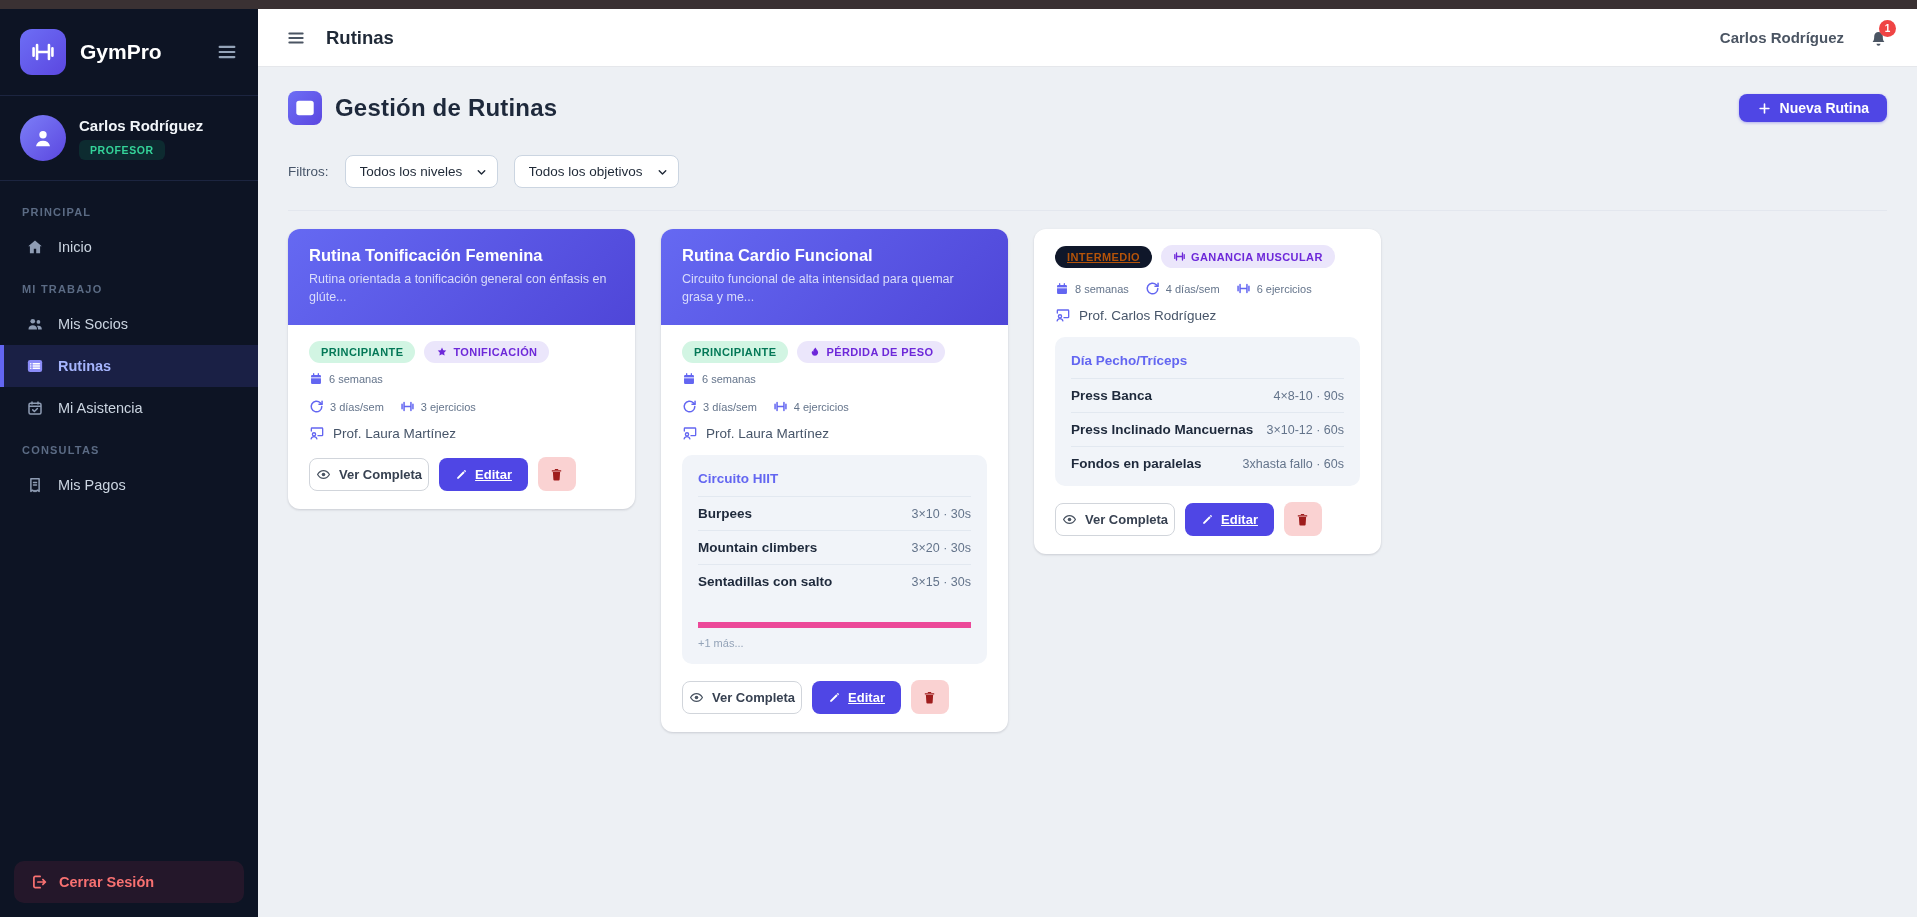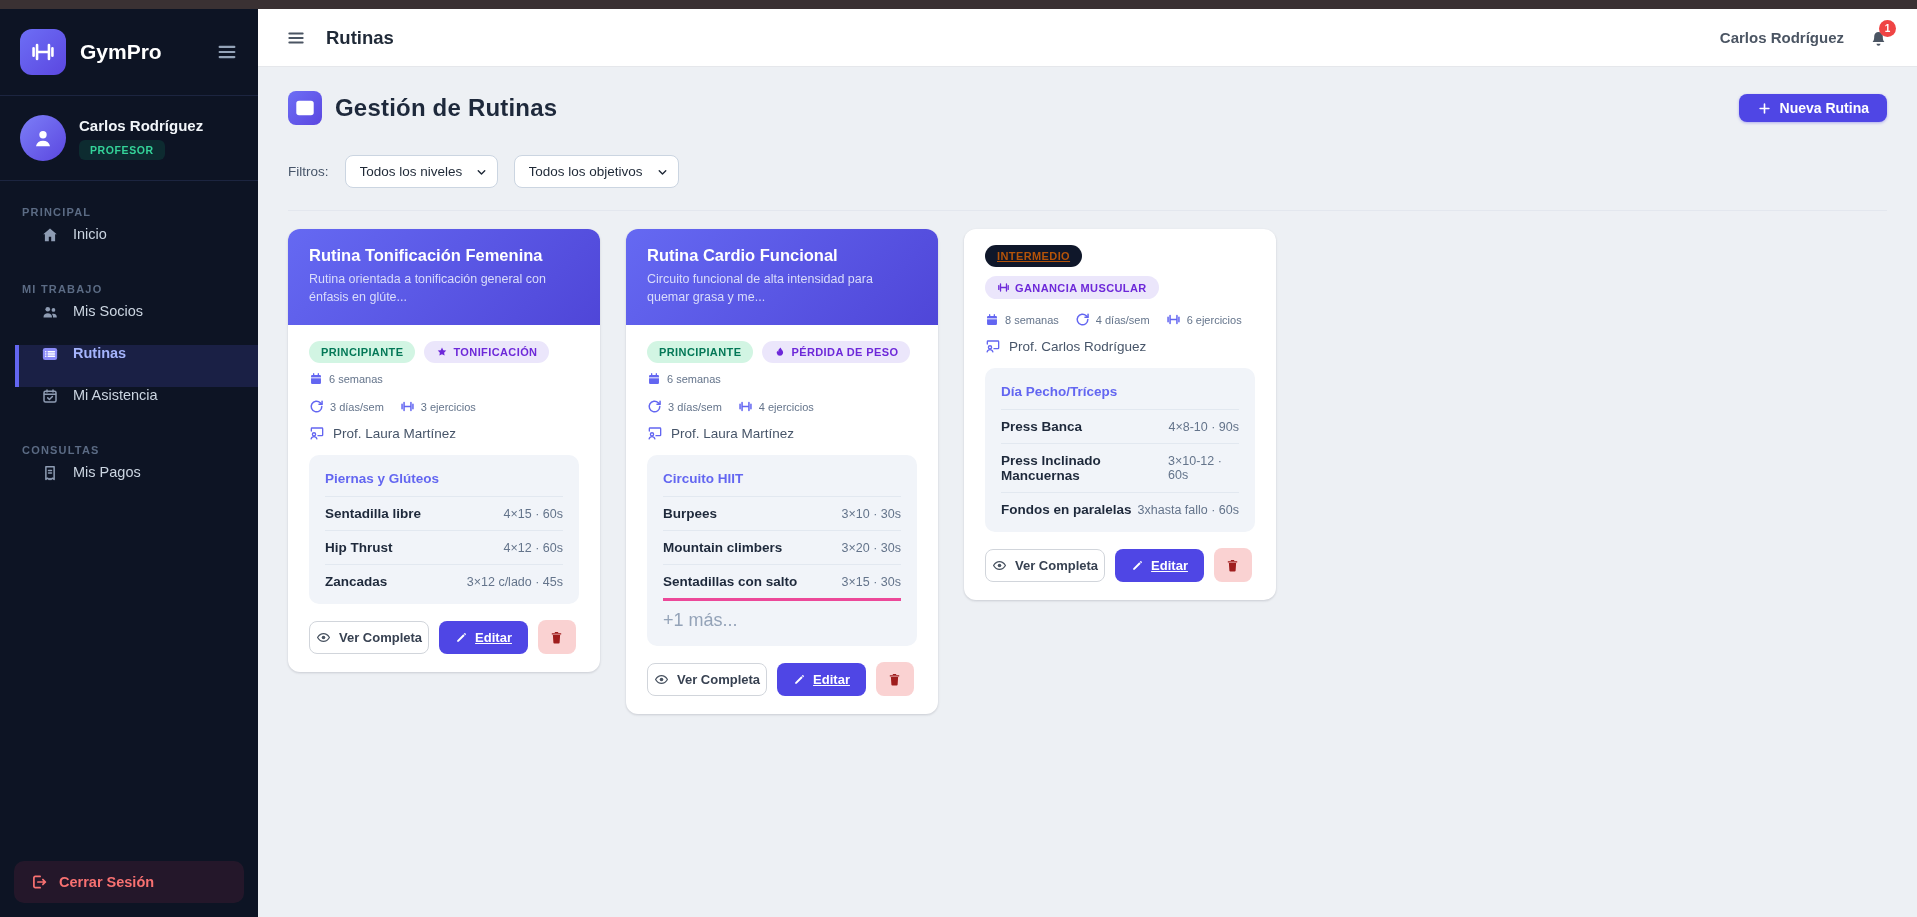--- a/index.html
+++ b/index.html
@@ -14,21 +14,21 @@
   .brand { display:flex; align-items:center; padding:20px 20px; border-bottom:1px solid #1c2540; }
   .brand-logo { width:46px; height:46px; border-radius:12px; background:linear-gradient(135deg,#6d6ef5,#5b47e0); display:flex; align-items:center; justify-content:center; color:#fff; }
   .brand-name { font-size:21px; font-weight:bold; color:#fff; margin-left:14px; flex:1; }
   .brand-burger { color:#94a3b8; cursor:pointer; display:flex; }
   .user-panel { display:flex; align-items:center; gap:13px; padding:19px 20px; border-bottom:1px solid #1c2540; }
   .avatar { width:46px; height:46px; border-radius:50%; background:linear-gradient(135deg,#7c7ef7,#5b47e0); display:flex; align-items:center; justify-content:center; color:#fff; }
   .user-name { font-size:15px; font-weight:bold; color:#f1f5f9; margin-bottom:6px; }
   .role-badge { display:inline-block; font-size:10.5px; font-weight:bold; letter-spacing:.6px; color:#34d399; background:rgba(16,185,129,.14); padding:4px 11px; border-radius:6px; }
   .nav { flex:1; padding-top:10px; }
   .nav-section-label { font-size:11px; font-weight:bold; letter-spacing:1.2px; color:#5b6b84; padding:15px 22px 8px; }
-  .nav-item { display:flex; gap:14px; height:42px; padding:0 22px; font-size:14.5px; color:#cbd5e1; cursor:pointer; border-left:4px solid transparent;margin-left:15px; }
+  .nav-item { display:flex; align-items:center; gap:14px; height:42px; padding:0 22px; font-size:14.5px; color:#cbd5e1; cursor:pointer; border-left:4px solid transparent; }
   .nav-item .nav-ic { color:#8e9cb3; display:flex; }
   .nav-item.active { background:rgba(99,102,241,.16); border-left-color:#6366f1; color:#a5b4fc; font-weight:bold; }
   .nav-item.active .nav-ic { color:#8b8cf8; }
   .logout-btn { margin:14px; display:flex; align-items:center; gap:11px; padding:12px 16px; border-radius:10px; background:rgba(244,63,94,.10); color:#f87171; font-size:14.5px; font-weight:bold; cursor:pointer; }
 
   
   .main { flex:1; display:flex; flex-direction:column; min-width:0; }
   .topbar { height:58px; min-height:58px; background:#fff; border-bottom:1px solid #e5e7eb; display:flex; align-items:center; padding:0 28px; }
   .topbar-burger { color:#4b5563; cursor:pointer; display:flex; }
   .topbar-title { font-size:18.5px; font-weight:bold; color:#1f2937; margin-left:20px; }
@@ -43,42 +43,42 @@
   .page-title { font-size:24px; font-weight:bold; color:#1e293b; letter-spacing:.2px; }
   .new-btn { margin-left:auto; display:flex; align-items:center; gap:8px; background:#4f46e5; color:#fff; font-size:14px; font-weight:bold; padding:6px 18px; border:none; border-radius:8px; cursor:pointer; box-shadow:0 1px 3px rgba(79,70,229,.4); }
 
   .filters-row { display:flex; align-items:center; gap:16px; padding-bottom:22px; border-bottom:1px solid #e3e7ee; margin-bottom:18px; }
   .filters-label { font-size:13.5px; font-weight:normal; color:#475569; }
   .select-wrap { position:relative; }
   .filter-select { appearance:none; -webkit-appearance:none; background:#fff; border:1px solid #cbd5e1; border-radius:8px; padding:8px 34px 8px 14px; font-size:13.5px; color:#1f2937; font-family:inherit; cursor:pointer; }
   .select-wrap .chev { position:absolute; right:10px; top:50%; transform:translateY(-50%); pointer-events:none; color:#1f2937; display:flex; }
 
   .cards-row { display:flex; gap:26px; align-items:flex-start; }
-  .card { width:312px; background:#fff; border-radius:12px; box-shadow:0 1px 3px rgba(15,23,42,.10), 0 1px 2px rgba(15,23,42,.06); overflow:hidden; }
+  .card { width:347px; background:#fff; border-radius:12px; box-shadow:0 1px 3px rgba(15,23,42,.10), 0 1px 2px rgba(15,23,42,.06); overflow:hidden; }
   .card-head { background:linear-gradient(135deg,#6569f2,#4f46d8); padding:17px 21px 19px; }
   .card-title { color:#fff; font-size:16.5px; font-weight:bold; margin-bottom:6px; }
   .card-desc { color:#d9dcfb; font-size:12.5px; line-height:1.4; }
   .card-body { padding:16px 21px 18px; }
   .badges-row { display:flex; align-items:center; flex-wrap:wrap; gap:9px; margin-bottom:13px; }
   .pill { display:inline-flex; align-items:center; gap:5px; font-size:11px; font-weight:bold; letter-spacing:.4px; padding:5px 12px; border-radius:999px; }
   .pill-green { background:#d2f5e3; color:#047857; }
   .pill-purple { background:#ebe6fb; color:#6d28d9; }
   .pill-amber { background:#0f172a; color:#b45309;text-decoration:underline; }
   .inline-stat { display:inline-flex; align-items:center; gap:6px; font-size:11px; color:#64748b; }
   .inline-stat .st-ic { color:#6366f1; display:flex; }
   .stats-row { display:flex; align-items:center; gap:16px; margin-bottom:11px; font-size:13.5px; color:#475569; }
   .prof-row { display:flex; align-items:center; gap:8px; font-size:13.5px; color:#475569; margin-bottom:14px; }
   .prof-row .st-ic { color:#6366f1; display:flex; }
   .ex-box { background:#f1f4f9; border-radius:10px; padding:12px 16px 6px; }
   .ex-group-title { font-size:13.5px; font-weight:bold; color:#6366f1; padding:4px 0 10px; }
   .ex-row { display:flex; justify-content:space-between; align-items:center; padding:9px 0; border-top:1px solid #e2e8f0; }
   .ex-row:first-of-type { border-top:none; }
   .ex-name { font-size:13.5px; font-weight:bold; color:#1e293b; }
   .ex-detail { font-size:12.5px; color:#64748b; }
-  .ex-more { font-size:18px; color:#94a3b8; padding:9px 0; border-top:3px solid #ec4899; }
+  .ex-more { font-size:11px; color:#94a3b8; padding:9px 0; border-top:6px solid #ec4899;margin-top:24px; }
   .actions-row { display:flex; align-items:center; gap:10px; margin-top:16px; }
   .btn-view { display:inline-flex; align-items:center; gap:8px; background:#fff; border:1px solid #d1d5db; border-radius:8px; padding:8px 6px; font-size:13px; font-weight:bold; color:#374151; cursor:pointer; font-family:inherit; }
   .btn-view .ic { color:#4b5563; display:flex; }
   .btn-edit { display:inline-flex; align-items:center; gap:7px; background:#4f46e5; border:none; border-radius:8px; padding:9px 16px; font-size:13px; font-weight:bold; color:#fff; cursor:pointer; font-family:inherit;text-decoration:underline; }
   .btn-trash { display:inline-flex; align-items:center; justify-content:center; width:38px; height:34px; background:#fad2d2; border:none; border-radius:8px; color:#9f1d1d; cursor:pointer; }
   svg { display:block; }
 </style>
 </head>
 <body>
 
@@ -390,35 +390,20 @@
               </span>
             </div>
             <div class="prof-row">
               <span class="st-ic">
                   <svg width="16" height="16">
                     <use href="#i-prof"></use>
                   </svg>
                 </span>
               <span>Prof. Laura Martínez</span>
             </div>
-            <div class="ex-box">
-              <div class="ex-group-title">Piernas y Glúteos</div>
-              <div class="ex-row">
-                <span class="ex-name">Sentadilla libre</span>
-                <span class="ex-detail">4×15 · 60s</span>
-              </div>
-              <div class="ex-row">
-                <span class="ex-name">Hip Thrust</span>
-                <span class="ex-detail">4×12 · 60s</span>
-              </div>
-              <div class="ex-row">
-                <span class="ex-name">Zancadas</span>
-                <span class="ex-detail">3×12 c/lado · 45s</span>
-              </div>
-            </div>
             <div class="actions-row">
               <button class="btn-view">
                 <span class="ic">
                     <svg width="15" height="15">
                       <use href="#i-eye"></use>
                     </svg>
                   </span>
                 <span>Ver Completa</span>
               </button>
               <button class="btn-edit">

